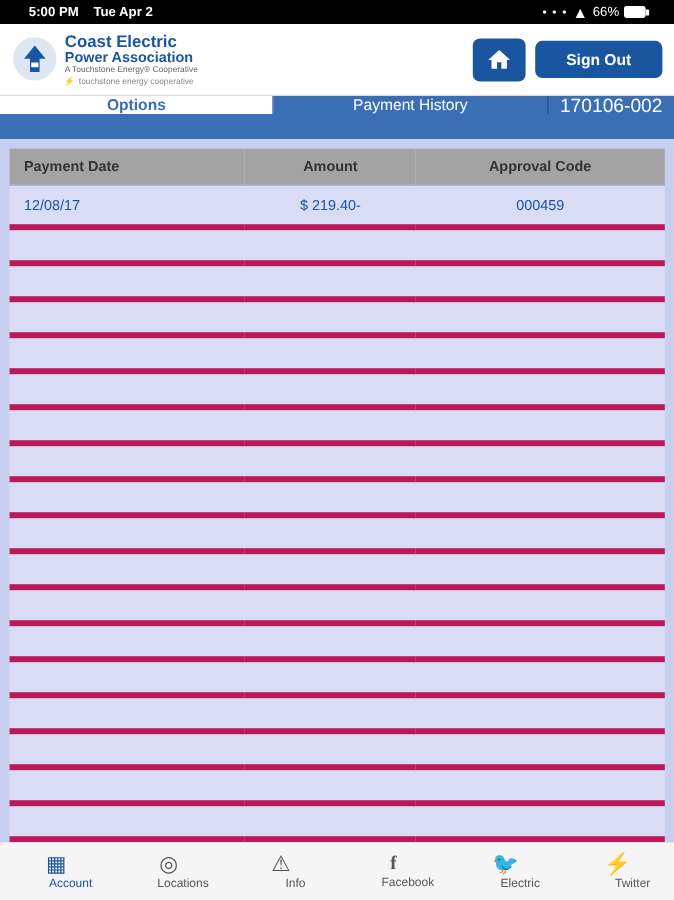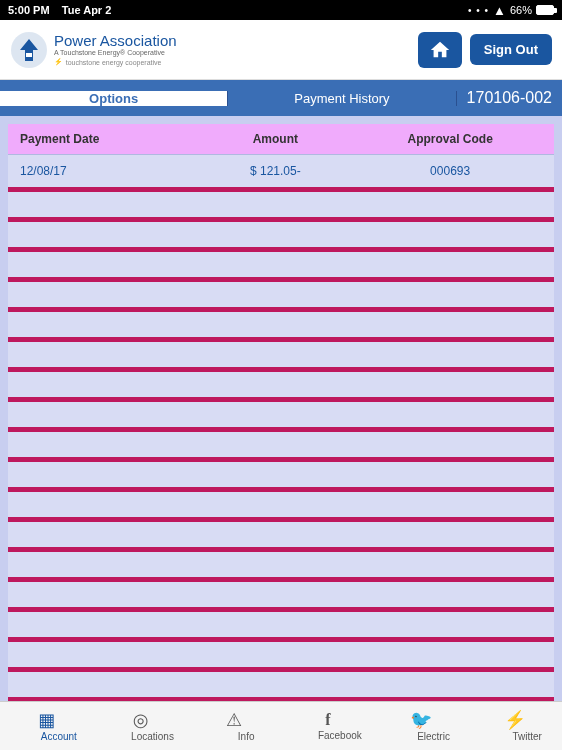--- a/index.html
+++ b/index.html
@@ -13,21 +13,21 @@
     }
 
     
     #status-bar {
       width: 100%;
       height: 20px;
       background: #000;
       display: flex;
       align-items: center;
       justify-content: space-between;
-      padding: 0 8px;
+      padding: 0 24px;
       gap: 24px;
     }
     #status-bar .status-left {
       color: #fff;
       font-size: 11px;
       font-weight: 600;
     }
     #status-bar .status-right {
       display: flex;
       align-items: center;
@@ -53,22 +53,22 @@
       align-items: flex-start;
     }
     .logo-main {
       color: #1a56a0;
       font-size: 14px;
       font-weight: 800;
       line-height: 1.1;
     }
     .logo-sub {
       color: #1a56a0;
-      font-size: 15px;
-      font-weight: 400;
+      font-size: 12px;
+      font-weight: 700;
       line-height: 1.1;
     }
     .logo-tagline {
       color: #666;
       font-size: 7px;
     }
     .logo-badge {
       display: flex;
       align-items: center;
       gap: 3px;
@@ -97,33 +97,33 @@
     .home-btn svg {
       width: 22px;
       height: 22px;
       fill: #fff;
     }
     .signout-btn {
       background: #1a56a0;
       color: #fff;
       border: none;
       border-radius: 6px;
-      padding: 8px 14px;
+      padding: 8px 26px;
       font-size: 13px;
       font-weight: 600;
       cursor: pointer;
     }
 
     
     #nav-tabs {
       width: 100%;
       height: 36px;
       background: #3a6eb5;
       display: flex;
-      align-items: center;
+      align-items: flex-start;
     }
     .nav-tab {
       flex: 1;
       display: flex;
       align-items: center;
       justify-content: center;
       color: #fff;
       font-size: 13px;
       cursor: pointer;
       border-right: 1px solid #2a5090;
@@ -152,21 +152,21 @@
     }
 
     
     #payment-table {
       width: calc(100% - 16px);
       margin: 8px;
       border-collapse: collapse;
       background: #d8dcf4;
     }
     #payment-table thead tr {
-      background: #f0abfc;
+      background: #a3a3a3;
     }
     #payment-table th {
       padding: 8px 12px;
       font-size: 12px;
       font-weight: 600;
       color: #333;
       text-align: left;
       border-bottom: 1px solid #b0b8e0;
     }
     #payment-table th:nth-child(2) {
@@ -249,20 +249,21 @@
     <div style="display:flex;align-items:center;gap:6px;">
 
       <div style="width:38px;height:38px;">
         <svg viewBox="0 0 38 38" width="38" height="38">
           <circle cx="19" cy="19" r="18" fill="#1a56a0" opacity="0.15"></circle>
           <path d="M10 19 L19 8 L28 19 L23 19 L23 30 L15 30 L15 19 Z" fill="#1a56a0"></path>
           <path d="M16 22 L22 22 L22 26 L16 26 Z" fill="#fff"></path>
         </svg>
       </div>
       <div>
+        <div class="logo-main">Coast Electric</div>
         <div class="logo-sub">Power Association</div>
         <div class="logo-tagline">A Touchstone Energy® Cooperative</div>
         <div class="logo-badge">
           <span style="font-size:7px;color:#c44;">⚡</span>
           <span style="font-size:7px;color:#888;">touchstone energy cooperative</span>
         </div>
       </div>
     </div>
   </div>
   <div id="header-buttons">
@@ -287,22 +288,22 @@
       <tr>
         <th>Payment Date</th>
         <th>Amount</th>
         <th>Approval Code</th>
       </tr>
     </thead>
     <tbody id="table-body">
 
     <tr>
       <td>12/08/17</td>
-      <td>$ 121.05-</td>
-      <td>000693</td>
+      <td>$ 219.40-</td>
+      <td>000459</td>
     </tr>
         <tr class="empty-row">
           <td></td>
           <td></td>
           <td></td>
         </tr>
         <tr class="empty-row">
           <td></td>
           <td></td>
           <td></td>

